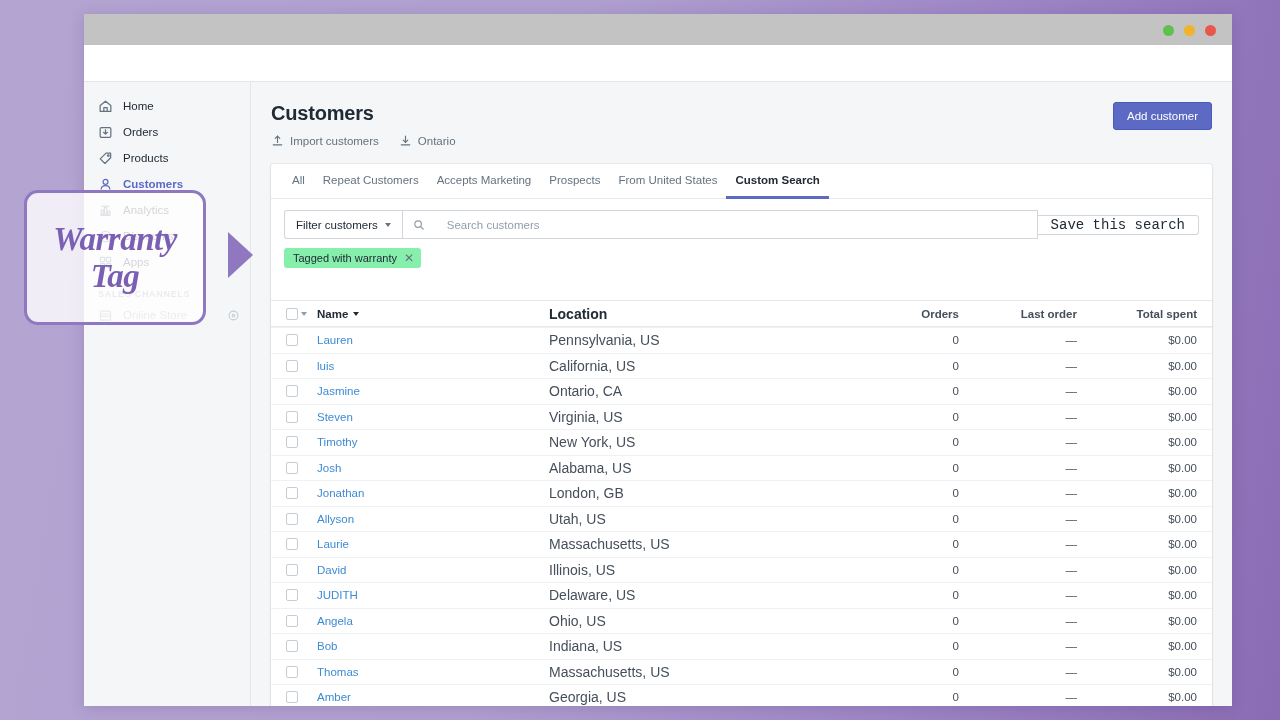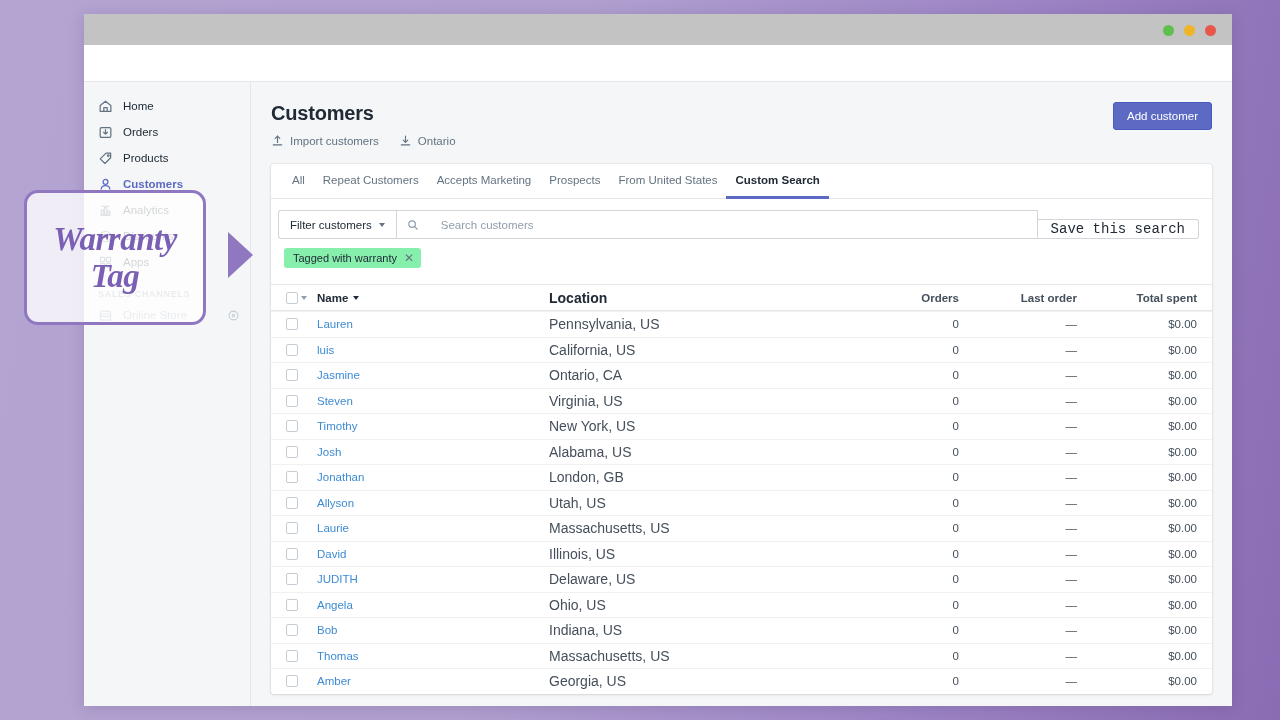--- a/index.html
+++ b/index.html
@@ -83,21 +83,21 @@
     display: flex; gap: 0; border-bottom: 1px solid #e6e8eb;
     padding: 0 12px; height: 35px; align-items: stretch; text-align: center;
   }
   .tab {
     font-size: 11.5px; color: #637381; padding: 0 9px;
     display: flex; align-items: center; cursor: pointer;
     border-bottom: 3px solid transparent; margin-bottom: -1px;
   }
   .tab.active { color: #212b36; font-weight: bold; border-bottom-color: #5c6ac4; }
 
-  #filterbar { padding: 11px 13px 0 7px; display: flex; gap: 0; align-items: flex-end; }
+  #filterbar { padding: 11px 13px 0 13px; display: flex; gap: 0; align-items: center; }
   #filter-btn {
     border: 1px solid #d2d6db; border-right: none;
     border-radius: 3px 0 0 3px; background: #fff;
     font-size: 11.5px; color: #212b36; padding: 0 11px;
     display: flex; align-items: center; gap: 7px; height: 29px;
     cursor: pointer; font-family: inherit; white-space: nowrap;
   }
   .caret { width: 0; height: 0; border-left: 3.5px solid transparent;
            border-right: 3.5px solid transparent; border-top: 4px solid #637381; }
   #search-wrap {
@@ -118,21 +118,21 @@
 
   #chips { padding: 9px 13px 0 13px; display: flex; gap: 7px; }
   .chip {
     background: #86efac; border-radius: 3px; font-size: 11px; color: #212b36;
     padding: 4px 7px 4px 9px; display: flex; align-items: center; gap: 7px;
     cursor: pointer;
   }
   .chip .x { color: #637381; font-size: 12px; line-height: 1; }
 
   
-  #table { margin-top: 16px; width: 100%; }
+  #table { margin-top: 32px; width: 100%; }
   .trow { display: flex; align-items: center; height: 25.5px; padding: 0 15px;
           border-top: 1px solid #f0f1f3; }
   #thead { border-top: 1px solid #e6e8eb; border-bottom: 1px solid #e6e8eb;
            height: 27px; font-weight: bold; color: #212b36; }
   .c-check { flex: 0 0 31px; display: flex; align-items: center; gap: 3px; }
   .cbx { width: 12px; height: 12px; border: 1px solid #c4cdd5;
          border-radius: 2px; background: #fff; cursor: pointer; }
   .c-name { flex: 0 0 222px; font-size: 11.5px; display: flex; align-items: center; gap: 5px; }
   .c-name a { color: #3d8bd4; text-decoration: none; cursor: pointer; }
   #thead .c-name { color: #212b36; }

